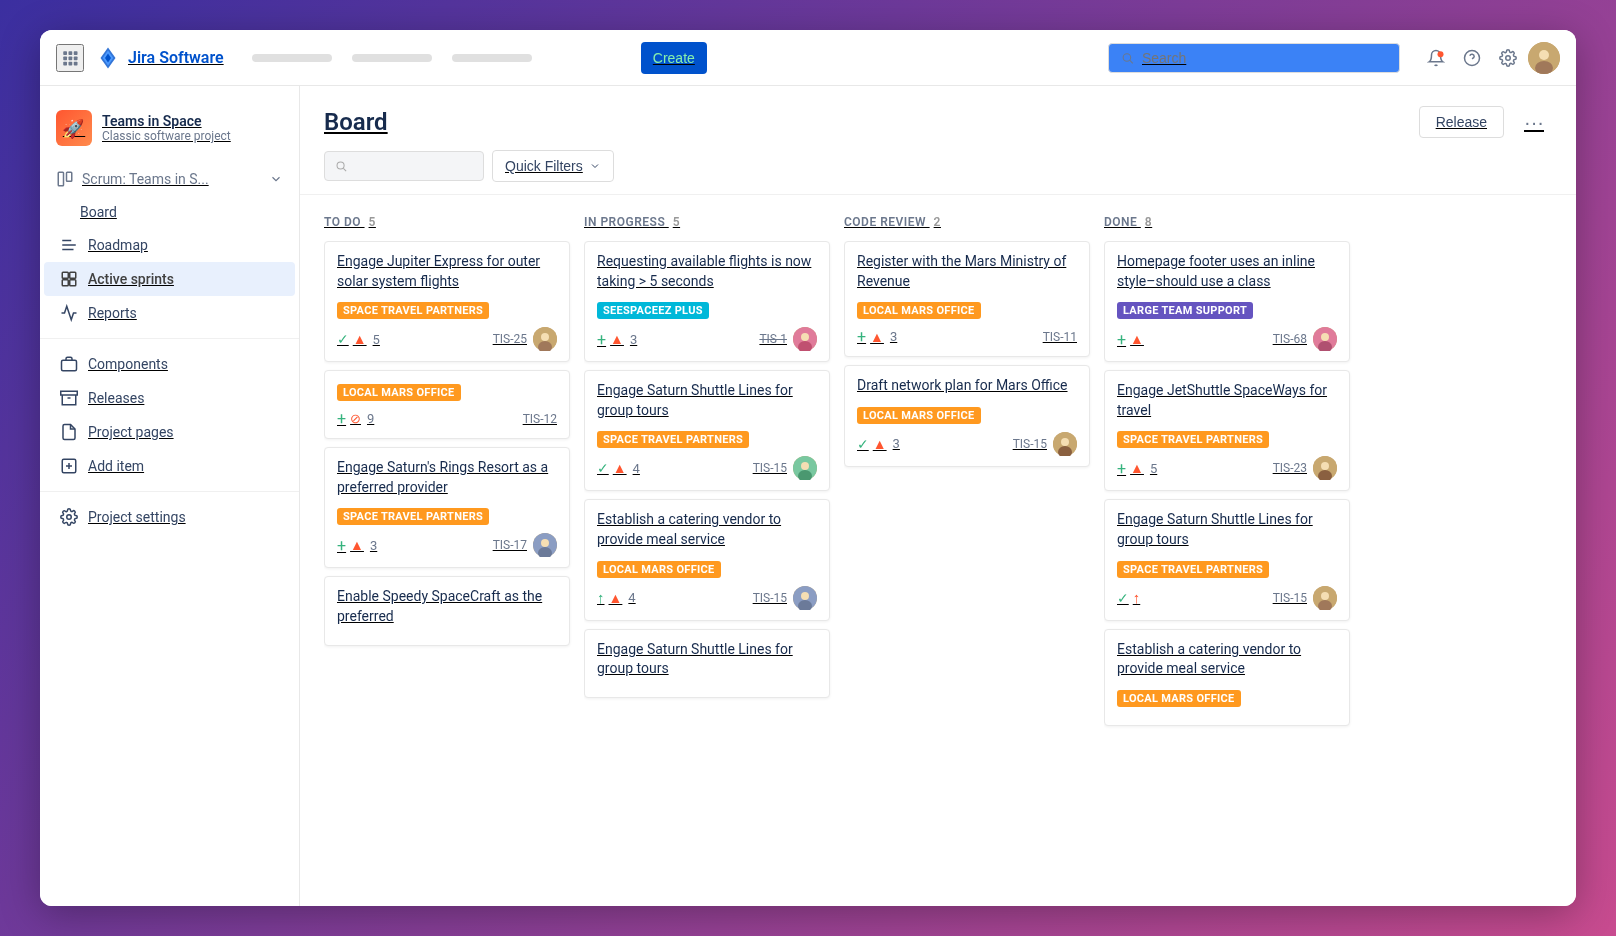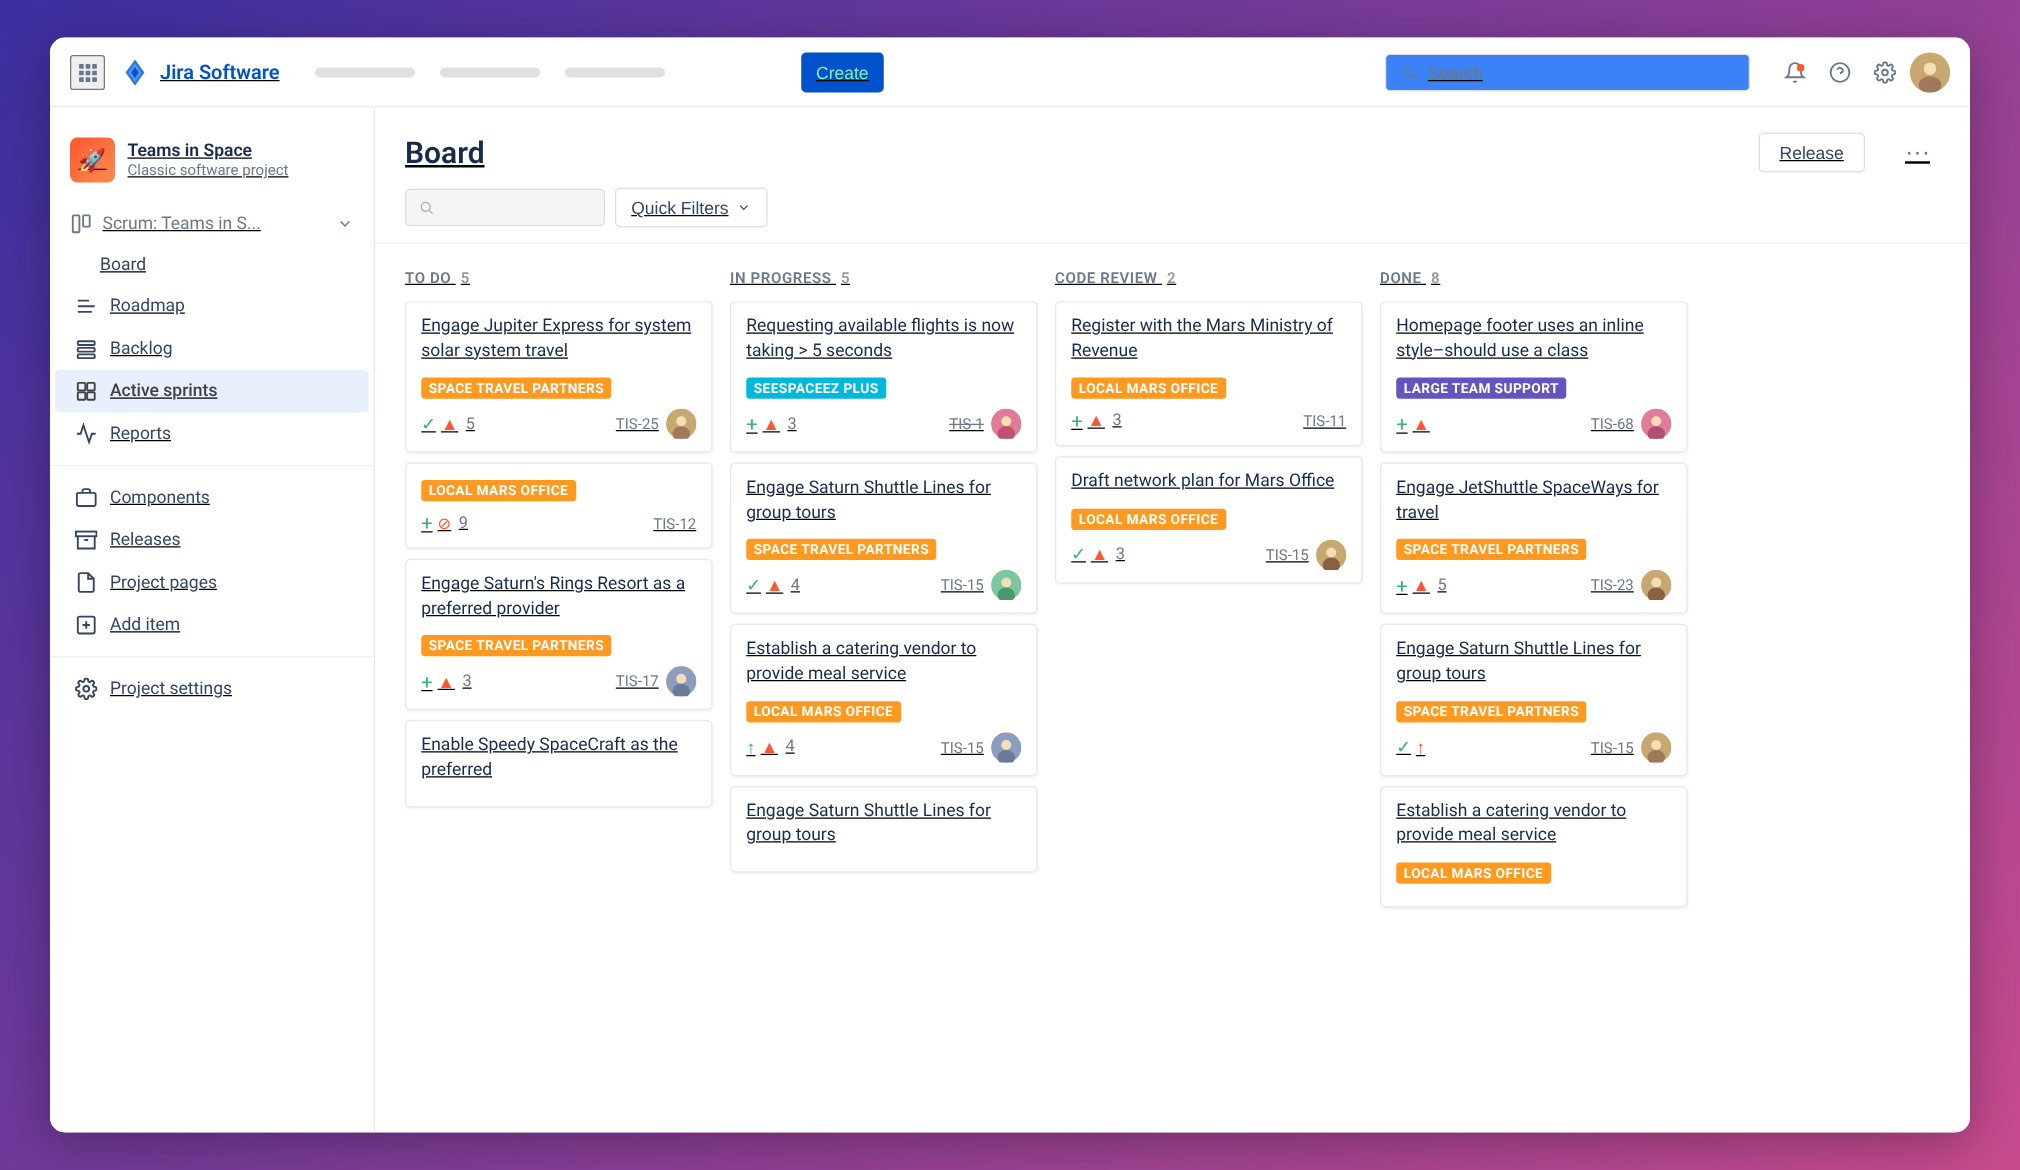--- a/index.html
+++ b/index.html
@@ -144,21 +144,21 @@
     
     .content {
       flex: 1; display: flex; flex-direction: column;
       overflow: hidden; background: #fff;
     }
     .content-header {
       padding: 20px 24px 0;
       display: flex; align-items: center; justify-content: space-between;
     }
     .page-title { font-size: 24px; font-weight: 600; color: #172b4d; }
-    .header-actions { display: flex; gap: 24px; align-items: center; }
+    .header-actions { display: flex; gap: 12px; align-items: center; }
     .release-btn {
       border: 1px solid #ddd; background: #fff;
       border-radius: 4px; padding: 7px 16px;
       font-size: 14px; color: #344563; cursor: pointer;
     }
     .more-btn {
       border: none; background: none;
       color: #6b778c; cursor: pointer; font-size: 20px;
       padding: 4px 8px; border-radius: 4px;
     }
@@ -346,28 +346,20 @@
       </div>
 
       <div class="sidebar-item">
         <svg viewBox="0 0 24 24" fill="none" stroke="currentColor" stroke-width="2">
           <line x1="3" y1="12" x2="21" y2="12"></line>
             <line x1="3" y1="6" x2="15" y2="6"></line>
             <line x1="3" y1="18" x2="18" y2="18"></line>
         </svg>
         <span>Roadmap</span>
       </div>
-      <div class="sidebar-item">
-        <svg viewBox="0 0 24 24" fill="none" stroke="currentColor" stroke-width="2">
-          <rect x="3" y="4" width="18" height="4" rx="1"></rect>
-            <rect x="3" y="11" width="18" height="4" rx="1"></rect>
-            <rect x="3" y="18" width="18" height="4" rx="1"></rect>
-        </svg>
-        <span>Backlog</span>
-      </div>
       <div class="sidebar-item active">
         <svg viewBox="0 0 24 24" fill="none" stroke="currentColor" stroke-width="2">
           <rect x="3" y="3" width="8" height="8" rx="1"></rect>
             <rect x="13" y="3" width="8" height="8" rx="1"></rect>
             <rect x="3" y="13" width="8" height="8" rx="1"></rect>
             <rect x="13" y="13" width="8" height="8" rx="1"></rect>
         </svg>
         <span>Active sprints</span>
       </div>
       <div class="sidebar-item">
@@ -446,21 +438,21 @@
         </button>
       </div>
 
       <div class="board">
 
         <div class="board-column">
           <div class="column-header">TO DO <span>5</span></div>
           <div class="cards-container">
 
             <div class="card">
-              <div class="card-title">Engage Jupiter Express for system solar system travel</div>
+              <div class="card-title">Engage Jupiter Express for outer solar system flights</div>
               <span class="card-label label-orange">SPACE TRAVEL PARTNERS</span>
               <div class="card-meta">
                 <div class="card-icons">
                   <span class="icon-check">✓</span>
                   <span class="icon-up">▲</span>
                   <span class="card-count">5</span>
                 </div>
                 <span class="card-id">TIS-25</span>
                 <div class="card-avatar">
                   <svg width="24" height="24" viewBox="0 0 24 24">

